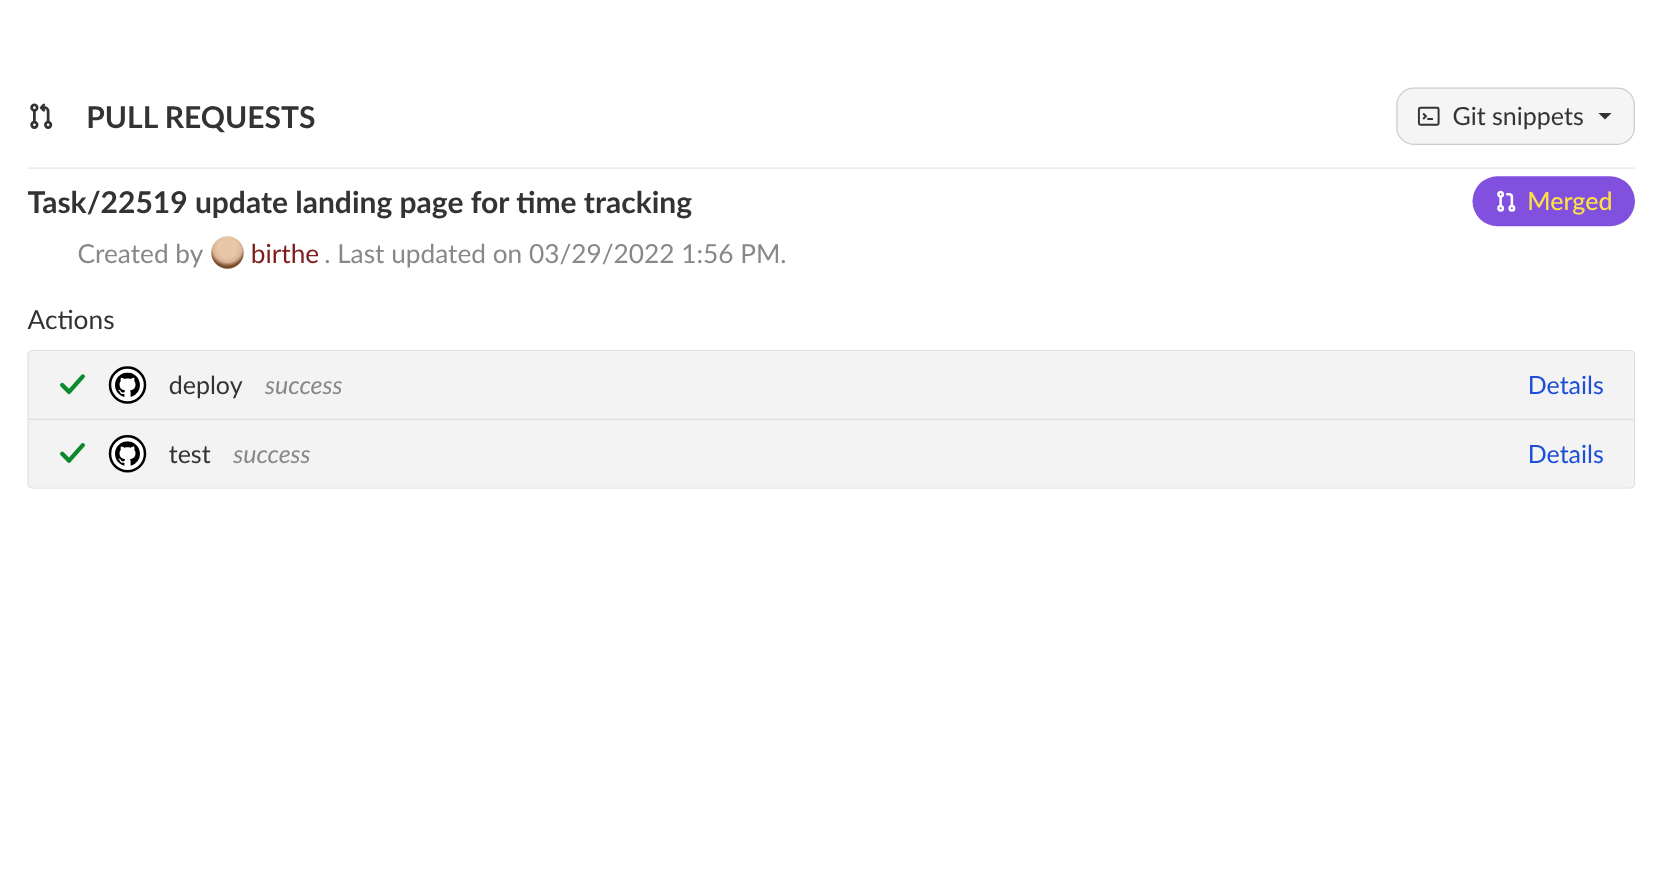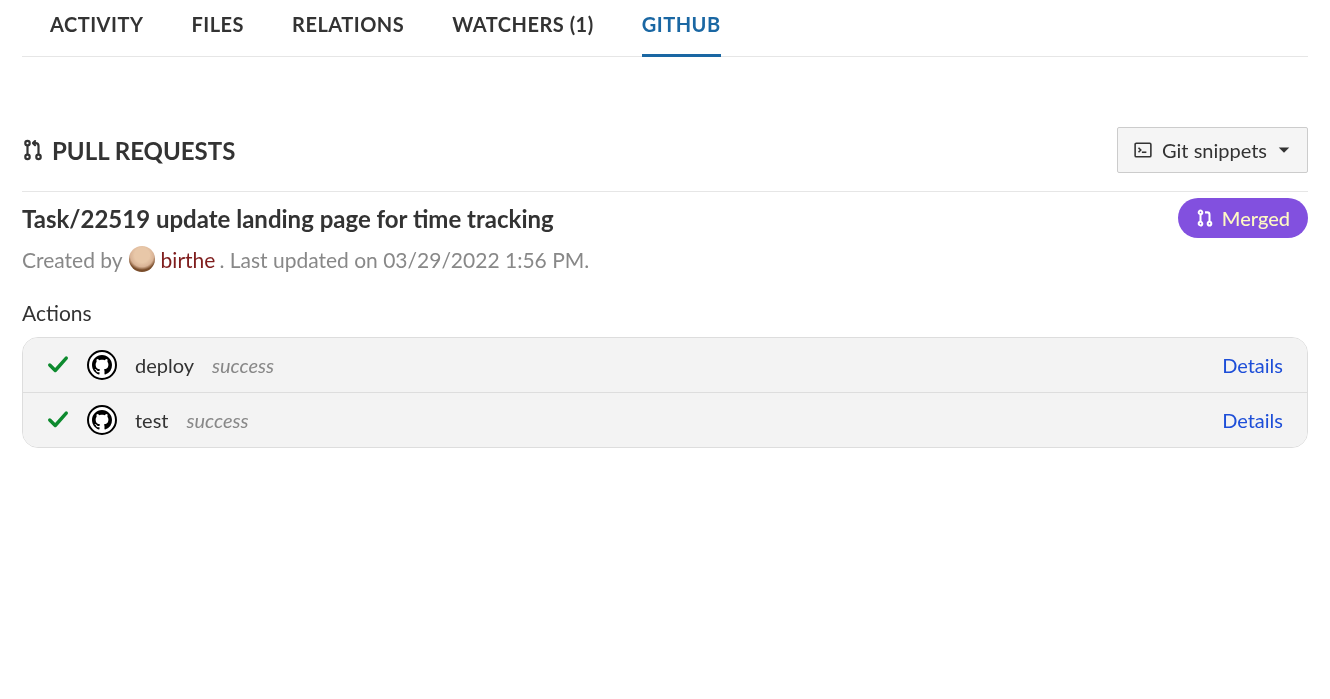--- a/index.html
+++ b/index.html
@@ -39,36 +39,36 @@
     display: flex;
     align-items: center;
     justify-content: space-between;
     margin-top: 70px;
     border-bottom: 1px solid #e6e6e6;
     padding-bottom: 18px;
   }
   .section-title {
     display: flex;
     align-items: center;
-    gap: 8px;
+    gap: 25px;
     font-size: 24px;
     font-weight: 700;
     text-transform: uppercase;
     justify-content: center;
   }
   .git-snippets {
     display: flex;
     align-items: center;
     gap: 10px;
     background: #f5f5f5;
     border: 1px solid #ccc;
     padding: 10px 16px;
     font-size: 20px;
     cursor: pointer;
-    border-radius: 2px;
+    border-radius: 14px;
   }
   .pr-link {
     color: #1A67A3;
     font-size: 22px;
     margin-top: 24px;
     display: inline-block;
     cursor: pointer;
   }
   .pr-row {
     display: flex;
@@ -76,37 +76,38 @@
     align-items: center;
     margin-top: 6px;
   }
   .pr-title {
     font-size: 24px;
     font-weight: 700;
     color: #333;
   }
   .merged-badge {
     background: #8250DF;
-    color: #fef9c3;
+    color: #fde047;
     border-radius: 999px;
     padding: 8px 18px;
     display: flex;
     align-items: center;
     gap: 8px;
     font-size: 20px;
     font-weight: 500;
   }
   .meta {
     font-size: 21px;
     color: #888;
     margin-top: 8px;
     display: flex;
     align-items: center;
     flex-wrap: wrap;
     gap: 4px;
+    margin-left: 40px;
   }
   .meta .author {
     color: #7f1d1d;
     cursor: pointer;
   }
   .avatar {
     width: 26px;
     height: 26px;
     border-radius: 50%;
     background: radial-gradient(circle at 50% 35%, #e8c7a8 35%, #d9b396 55%, #7a4d2b 70%);
@@ -115,21 +116,21 @@
     margin: 0 2px;
   }
   .actions-heading {
     font-size: 21px;
     font-weight: 400;
     margin-top: 28px;
     margin-bottom: 12px;
   }
   .actions-list {
     border: 1px solid #ddd;
-    border-radius: 16px;
+    border-radius: 4px;
     overflow: hidden;
   }
   .action-row {
     display: flex;
     align-items: center;
     padding: 12px 24px;
     background: #f3f3f3;
     border-bottom: 1px solid #ddd;
     gap: 18px;
     font-size: 20px;
@@ -154,27 +155,20 @@
   .action-status { color: #888; font-style: italic; }
   .spacer { flex: 1; }
   .details-link { color: #1d4ed8; cursor: pointer; }
   .icon-svg { display: block; }
 </style>
 </head>
 <body>
 
 <div class="container">
 
-  <div class="tabs">
-    <div class="tab">ACTIVITY</div>
-    <div class="tab">FILES</div>
-    <div class="tab">RELATIONS</div>
-    <div class="tab">WATCHERS (1)</div>
-    <div class="tab active">GITHUB</div>
-  </div>
 
   <div class="section-header">
     <div class="section-title">
       <span>
         <svg class="icon-svg" width="22" height="22" viewBox="0 0 16 16" fill="none" stroke="#333" stroke-width="1.6">
           <circle cx="4" cy="3" r="1.6"></circle>
           <circle cx="4" cy="13" r="1.6"></circle>
           <circle cx="12" cy="13" r="1.6"></circle>
           <path d="M4 4.6 V 11.4"></path>
           <path d="M8 3 H10 a2 2 0 0 1 2 2 V 11.4"></path>

